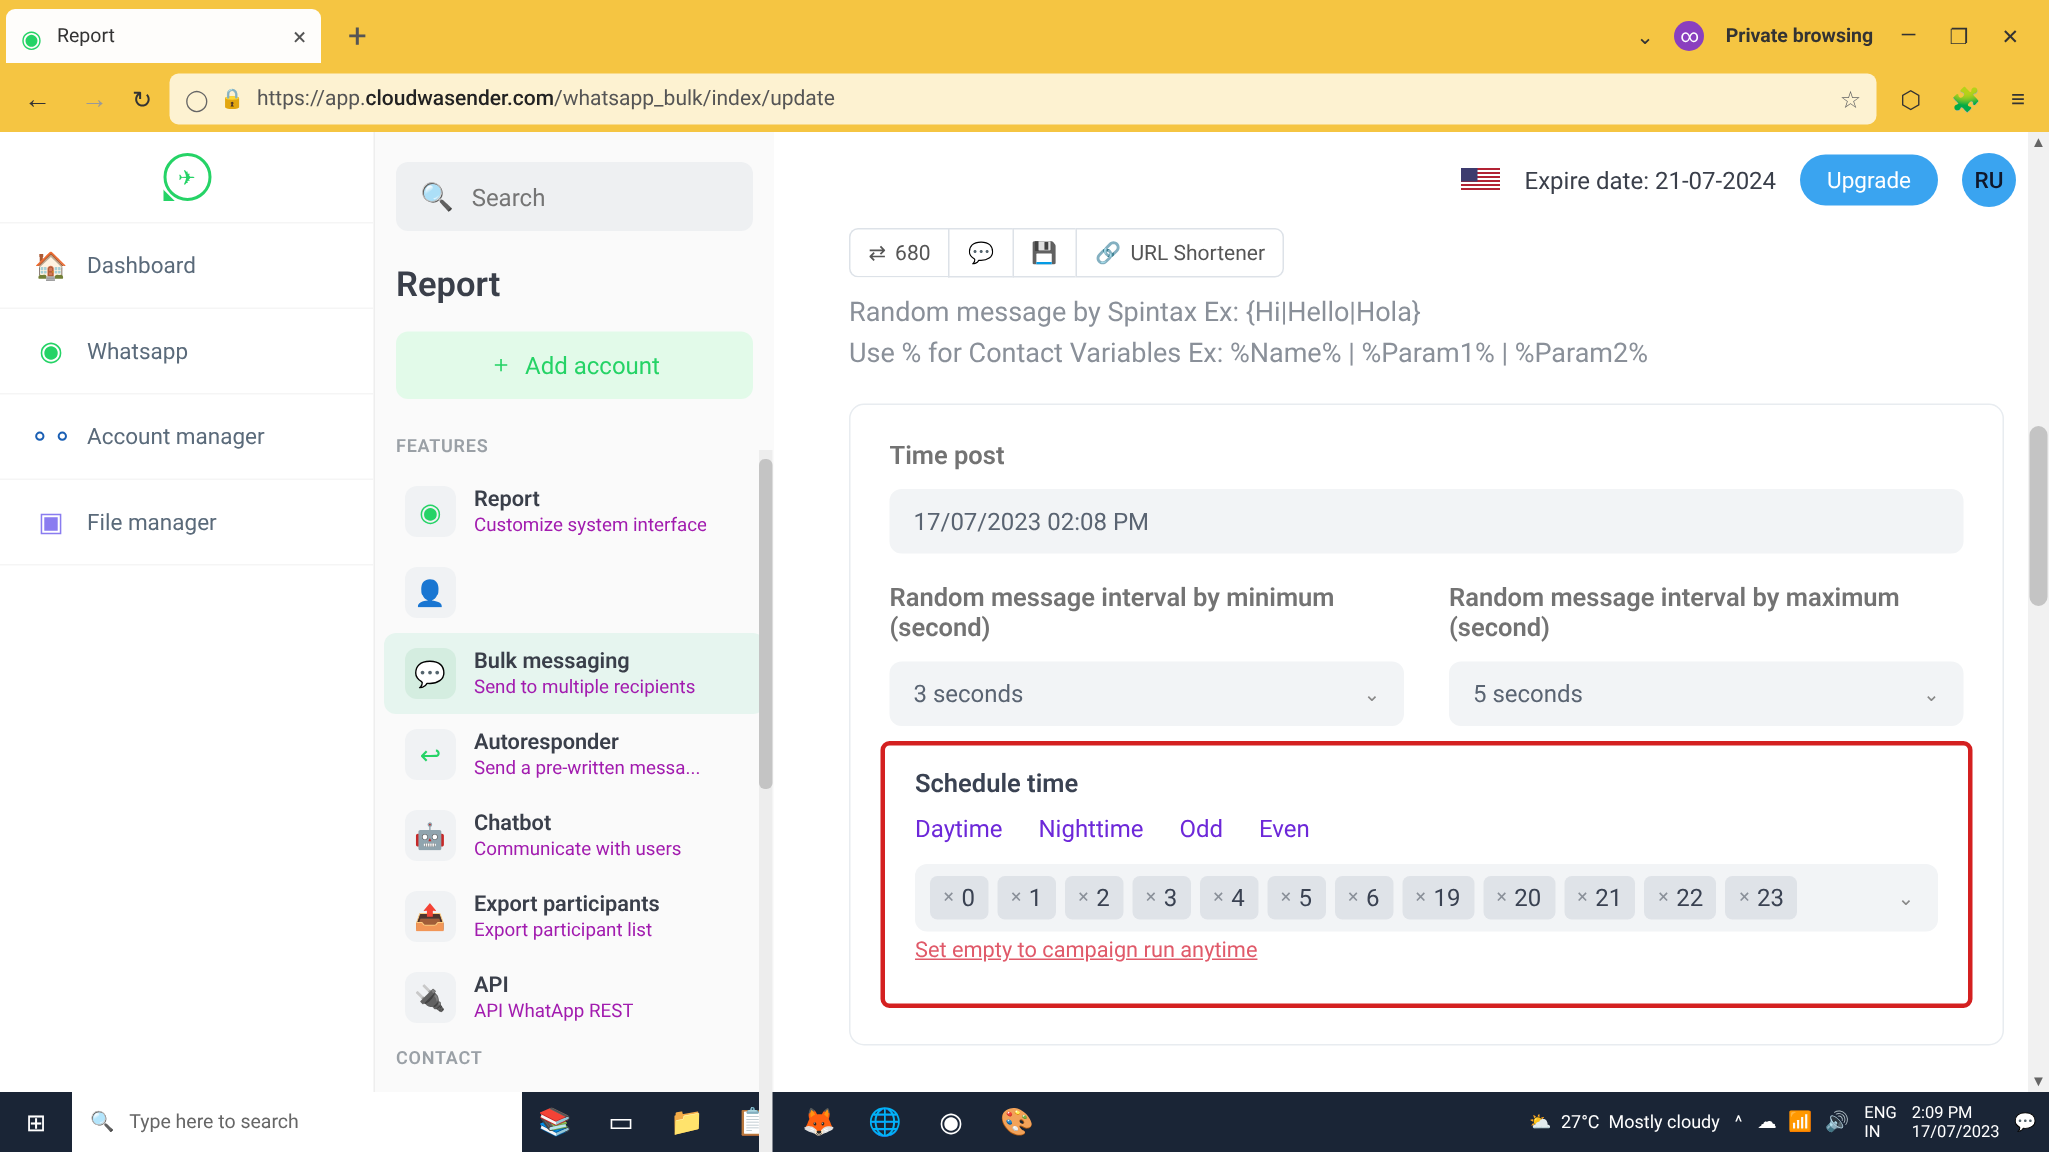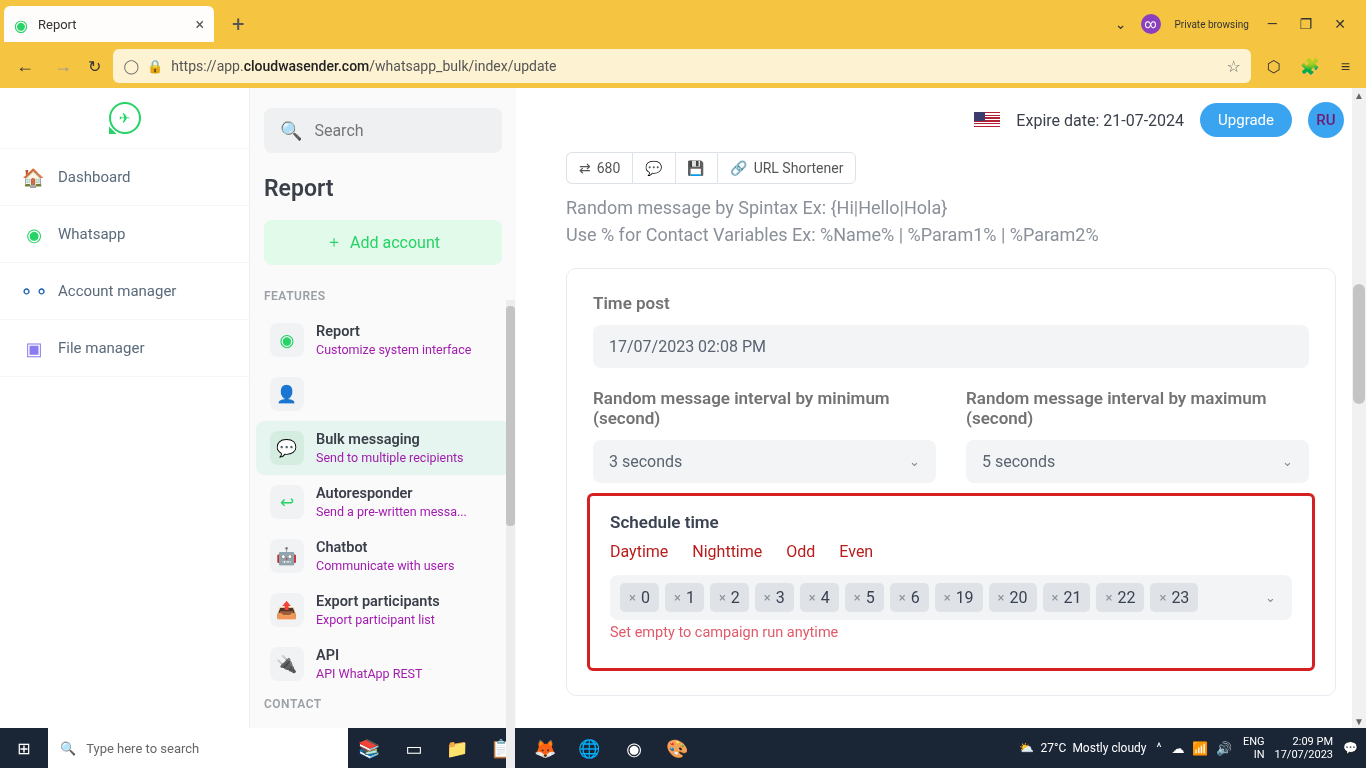--- a/index.html
+++ b/index.html
@@ -9,21 +9,21 @@
 .browser-chrome { background: #f5c542; height: 88px; }
 .tab-row { display: flex; align-items: center; height: 44px; padding: 4px 4px 0; gap: 8px; }
 .tab { background: #fefdfb; border-radius: 6px 6px 0 0; display: flex; align-items: center; padding: 6px 10px; gap: 8px; height: 36px; min-width: 210px; }
 .tab-icon { width: 16px; height: 16px; color: #25d366; }
 .tab-title { font-size: 13px; color: #333; flex: 1; }
 .tab-close { font-size: 16px; color: #555; }
 .new-tab { font-size: 22px; color: #555; padding: 0 10px; }
 .chrome-right { margin-left: auto; display: flex; align-items: center; gap: 14px; padding-right: 12px; }
 .chevron-down-plain { font-size: 14px; color: #333; }
 .private-badge { background: #8a3fbf; color: #fff; width: 20px; height: 20px; border-radius: 50%; display: flex; align-items: center; justify-content: center; font-size: 12px; }
-.private-text { font-size: 10px; color: #333; }
+.private-text { font-size: 13px; color: #333; font-weight: bold; }
 .win-btn { font-size: 14px; color: #333; padding: 4px; }
 
 .url-row { display: flex; align-items: center; height: 44px; padding: 0 12px; gap: 12px; }
 .nav-arrow { font-size: 18px; color: #333; padding: 4px; }
 .nav-arrow.disabled { color: #999; }
 .refresh { font-size: 16px; color: #333; }
 .url-bar { flex: 1; background: #fdf2d1; border-radius: 6px; display: flex; align-items: center; padding: 6px 10px; gap: 8px; height: 34px; }
 .shield { font-size: 14px; color: #666; }
 .lock { font-size: 13px; color: #666; }
 .url-text { font-size: 14px; color: #555; flex: 1; }
@@ -65,60 +65,60 @@
 .scroll-track { position: absolute; right: 1px; top: 212px; width: 9px; height: 490px; background: #ededed; }
 .scroll-thumb { position: absolute; right: 1px; top: 218px; width: 9px; height: 220px; background: #c4c4c4; border-radius: 4px; }
 
 
 .main { flex: 1; display: flex; flex-direction: column; background: #fff; position: relative; }
 .topbar { height: 64px; display: flex; align-items: center; justify-content: flex-end; gap: 16px; padding: 0 22px; }
 .flag { width: 26px; height: 17px; background: linear-gradient(#b22234 0 8%, #fff 8% 16%, #b22234 16% 24%, #fff 24% 32%, #b22234 32% 40%, #fff 40% 48%, #b22234 48% 56%, #fff 56% 64%, #b22234 64% 72%, #fff 72% 80%, #b22234 80% 88%, #fff 88% 100%); position: relative; }
 .flag::before { content: ''; position: absolute; top: 0; left: 0; width: 40%; height: 55%; background: #3c3b6e; }
 .expire { font-size: 16px; color: #3a3f4a; }
 .upgrade-btn { background: #3aa4f0; color: #fff; border-radius: 20px; padding: 8px 18px; font-size: 15px; }
-.avatar { width: 36px; height: 36px; border-radius: 50%; background: #3aa4f0; color: #701a75; display: flex; align-items: center; justify-content: center; font-size: 15px; font-weight: 500; }
+.avatar { width: 36px; height: 36px; border-radius: 50%; background: #3aa4f0; color: #0f172a; display: flex; align-items: center; justify-content: center; font-size: 15px; font-weight: 500; }
 
 .content-scroll { flex: 1; padding: 0 30px 0 50px; overflow: hidden; position: relative; }
 .toolbar-row { display: flex; gap: 0; margin-bottom: 10px; }
 .tool-seg { border: 1px solid #dde2e8; display: flex; align-items: center; gap: 6px; padding: 7px 12px; font-size: 14px; color: #555; border-right: none; }
 .tool-seg:first-child { border-radius: 6px 0 0 6px; }
 .tool-seg:last-child { border-right: 1px solid #dde2e8; border-radius: 0 6px 6px 0; }
 .help-text { font-size: 18px; color: #8a9099; line-height: 1.5; margin-bottom: 20px; }
 
 .card { border: 1px solid #e8ecf0; border-radius: 10px; padding: 24px 26px; }
 .form-label { font-size: 17px; font-weight: 600; color: #737373; margin-bottom: 12px; }
 .input-flat { background: #f2f4f6; border-radius: 8px; padding: 12px 16px; font-size: 16px; color: #5a6472; margin-bottom: 20px; }
 .row2 { display: flex; gap: 30px; margin-bottom: 10px; align-items: flex-end; }
 .col { flex: 1; }
 .select-box { background: #f2f4f6; border-radius: 8px; padding: 12px 16px; display: flex; align-items: center; justify-content: space-between; font-size: 16px; color: #5a6472; }
 .chev { color: #888; font-size: 13px; }
 
 .highlight-box { border: 3px solid #d42020; border-radius: 6px; padding: 16px 20px 27px; margin: 8px -6px 0; }
 .sched-label { font-size: 17px; font-weight: 600; color: #3a4252; margin-bottom: 10px; }
 .preset-row { display: flex; gap: 24px; margin-bottom: 14px; }
-.preset { color: #b91c1c; font-size: 16px; }
+.preset { color: #6d28d9; font-size: 16px; }
 .tags-box { background: #f2f4f6; border-radius: 8px; padding: 8px 10px; display: flex; align-items: center; flex-wrap: wrap; gap: 6px; }
 .tag { background: #dfe3e8; border-radius: 5px; padding: 5px 9px; display: flex; align-items: center; gap: 5px; font-size: 16px; color: #3a4252; }
 .tag .x { color: #8a9099; font-size: 13px; }
 .tags-chev { margin-left: auto; color: #888; font-size: 13px; padding: 0 6px; }
 .hint1 { font-size: 14.5px; color: #8a9099; margin-top: 10px; }
-.hint2 { font-size: 14.5px; color: #e05a6a; margin-top: 4px; }
+.hint2 { font-size: 14.5px; color: #e05a6a; margin-top: 4px; text-decoration: underline; }
 
 .main-scroll-track { position: absolute; right: 0; top: 0; width: 14px; height: 100%; background: #f1f1f1; }
 .main-scroll-thumb { position: absolute; right: 1px; top: 196px; width: 12px; height: 120px; background: #c4c4c4; border-radius: 6px; }
 .main-scroll-arrow { position: absolute; right: 1px; width: 12px; height: 14px; display: flex; align-items: center; justify-content: center; font-size: 10px; color: #666; }
 
 
 .taskbar { height: 40px; background: #1a2536; display: flex; align-items: center; color: #fff; font-size: 13px; }
 .task-start { width: 48px; display: flex; align-items: center; justify-content: center; font-size: 16px; }
 .task-search { background: #fff; color: #666; display: flex; align-items: center; gap: 10px; padding: 0 12px; height: 40px; width: 300px; }
 .task-app { width: 44px; height: 40px; display: flex; align-items: center; justify-content: center; font-size: 18px; }
 .task-right { margin-left: auto; display: flex; align-items: center; gap: 10px; padding-right: 8px; font-size: 12px; }
 .weather { display: flex; align-items: center; gap: 6px; }
-.task-datetime { text-align: right; line-height: 1.2; font-size: 11px; }
+.task-datetime { line-height: 1.2; font-size: 11px; }
 .tray-icons { display: flex; gap: 8px; font-size: 13px; }
 </style>
 </head>
 <body>
 
 <div class="browser-chrome">
   <div class="tab-row">
     <div class="tab">
       <span class="tab-icon">◉</span>
       <span class="tab-title">Report</span>

